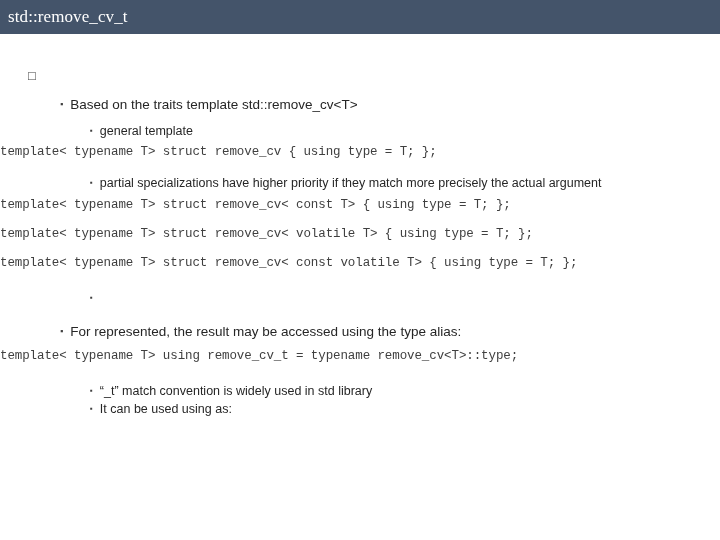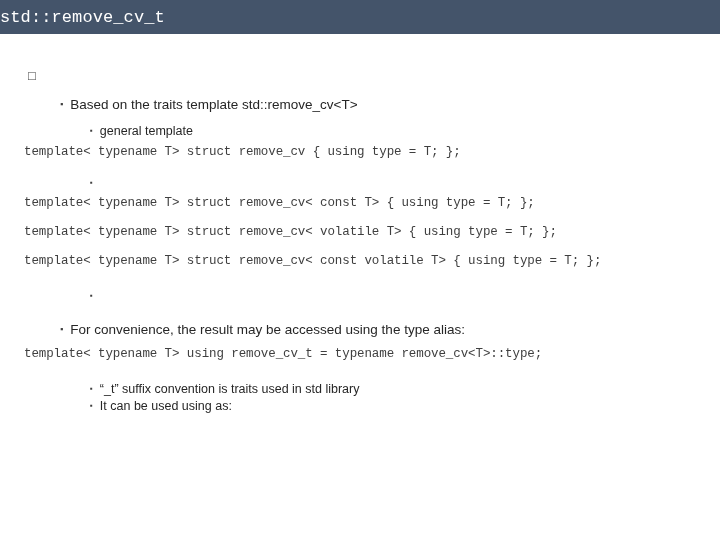--- a/index.html
+++ b/index.html
@@ -25,22 +25,22 @@
     top: 0;
     width: 720px;
     height: 34px;
     background: #44546a;
     display: flex;
     align-items: center;
   }
   .title-text {
     color: #ffffff;
     font-size: 17px;
-    font-family: Liberation Mono, monospace;
-    padding-left: 0;
+    font-family: Liberation Serif, serif;
+    padding-left: 8px;
     letter-spacing: 0.1px;
   }
   .body {
     position: absolute;
     left: 0;
     top: 34px;
     width: 720px;
   }
   
   .lvl1 {
@@ -82,21 +82,21 @@
   .lvl3 .bullet {
     font-size: 8px;
     line-height: 1.65;
     margin-right: 7px;
     color: #404040;
   }
   .code {
     font-family: "Liberation Mono", "DejaVu Sans Mono", monospace;
     font-size: 12.5px;
     color: #3f3f3f;
-    margin-left: 24px;
+    margin-left: 0;
     line-height: 1.2;
     letter-spacing: -0.1px;
     white-space: pre;
   }
   .sp-2 { height: 2px; }
   .sp-6 { height: 6px; }
   .sp-8 { height: 8px; }
   .sp-10 { height: 10px; }
   .sp-12 { height: 12px; }
   .sp-14 { height: 14px; }
@@ -136,20 +136,21 @@
     </div>
 
     <div class="sp-6"></div>
 
     <div class="code">template&lt; typename T&gt; struct remove_cv { using type = T; };</div>
 
     <div class="sp-16"></div>
 
     <div class="lvl3">
       <span class="bullet">▪</span>
+      <span>partial specializations have higher priority if they match more precisely the actual argument</span>
     </div>
 
     <div class="sp-6"></div>
 
     <div class="code">template&lt; typename T&gt; struct remove_cv&lt; const T&gt; { using type = T; };</div>
 
     <div class="sp-14"></div>
 
     <div class="code">template&lt; typename T&gt; struct remove_cv&lt; volatile T&gt; { using type = T; };</div>
 
@@ -163,32 +164,32 @@
       <span class="bullet">▪</span>
     </div>
 
     <div class="sp-6"></div>
 
 
     <div class="sp-14"></div>
 
     <div class="lvl2">
       <span class="bullet">▪</span>
-      <span>For convenience, the result may be accessed using the type alias:</span>
+      <span>For represented, the result may be accessed using the type alias:</span>
     </div>
 
     <div class="sp-8"></div>
 
     <div class="code">template&lt; typename T&gt; using remove_cv_t = typename remove_cv&lt;T&gt;::type;</div>
 
     <div class="sp-20"></div>
 
     <div class="lvl3">
       <span class="bullet">▪</span>
-      <span>“_t” suffix convention is traits used in std library</span>
+      <span>“_t” match convention is widely used in std library</span>
     </div>
 
     <div class="sp-2"></div>
 
     <div class="lvl3">
       <span class="bullet">▪</span>
       <span>It can be used using as:</span>
     </div>
 
     <div class="sp-6"></div>

